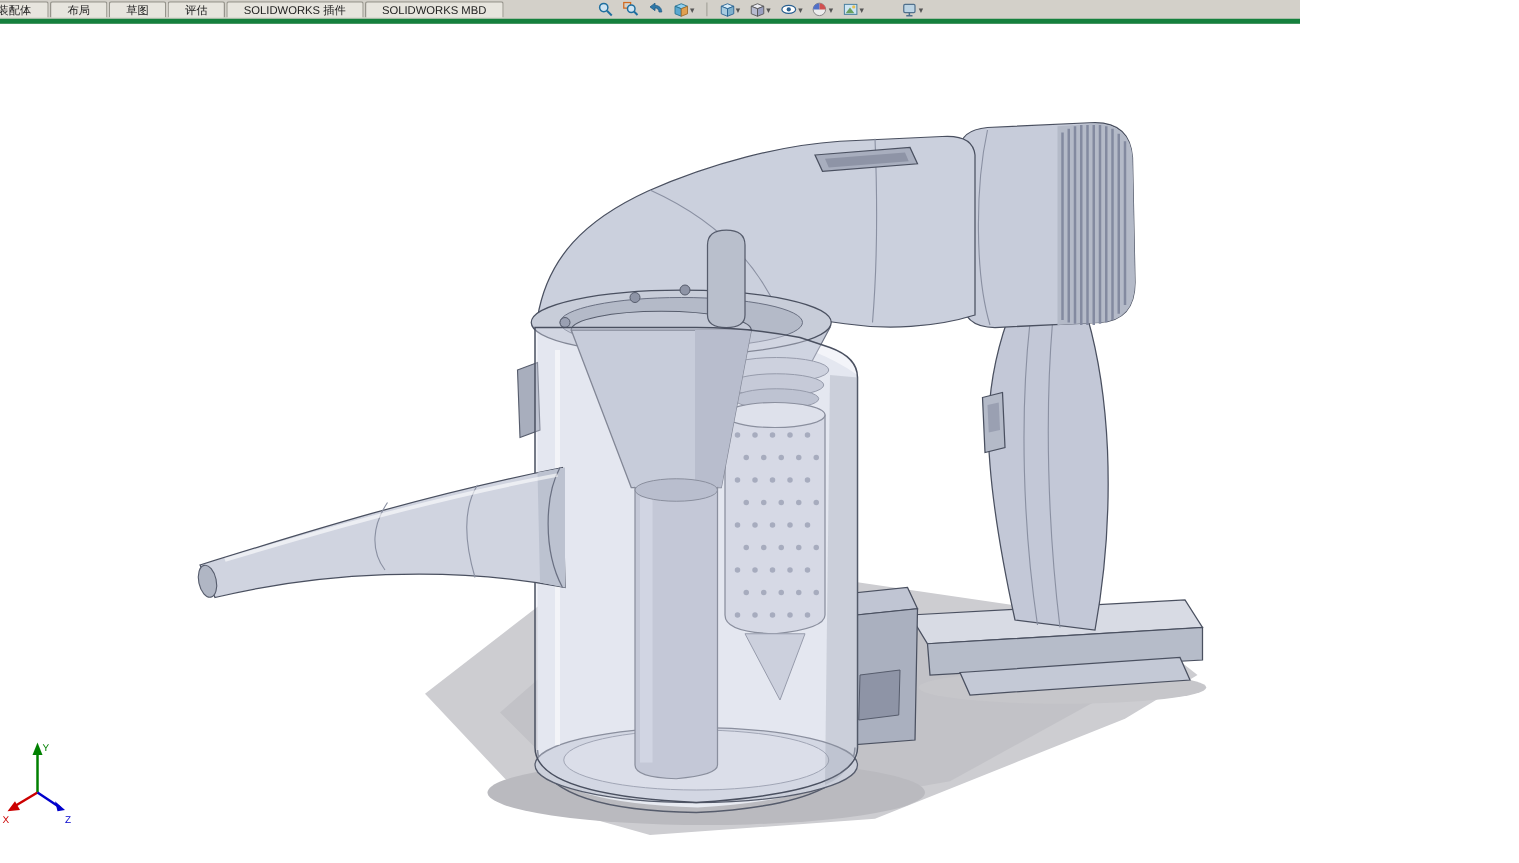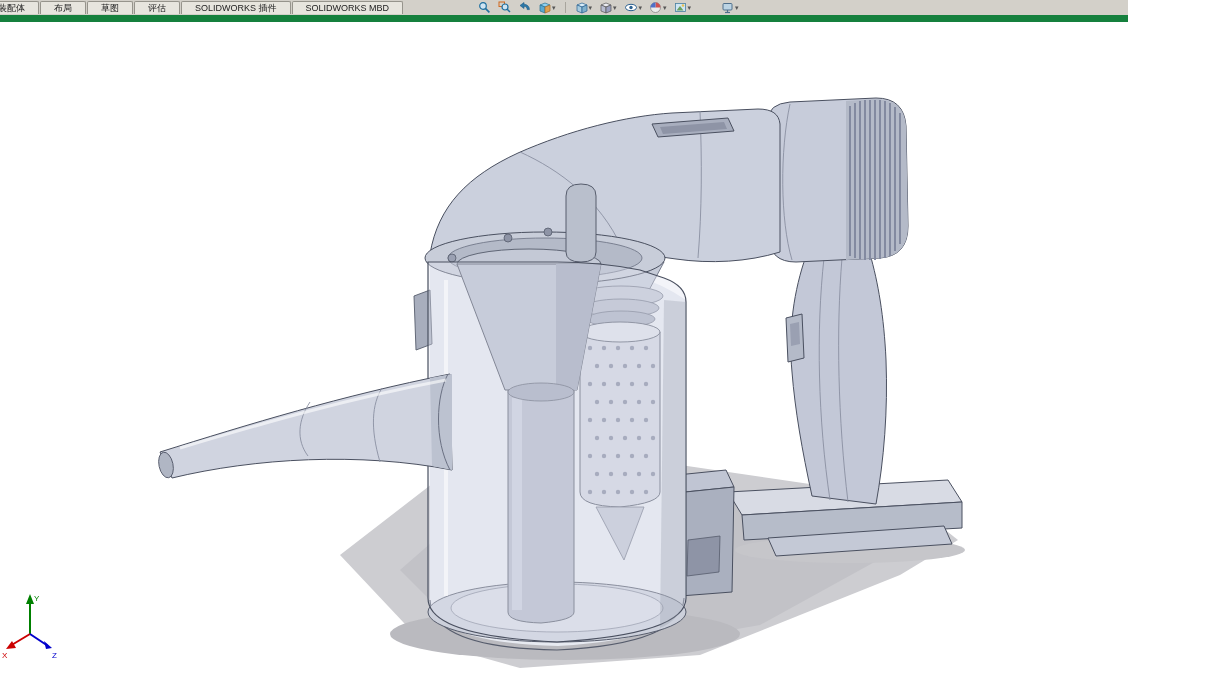--- a/index.html
+++ b/index.html
@@ -1,20 +1,20 @@
 <!DOCTYPE html>
 <html><head>
 <meta charset="utf-8">
 <style>
   html,body{margin:0;padding:0;}
   body{width:1215px;height:690px;overflow:hidden;background:#fff;
        font-family:"Liberation Sans",sans-serif;position:relative;}
   
-  .ribbon{position:absolute;left:0;top:0;width:1128px;height:15px;
-          background:#d3d0c9;border-bottom:7px solid #15803d;z-index:5;}
+  .ribbon{position:absolute;left:0;top:0;width:1040px;height:15px;
+          background:#d3d0c9;border-bottom:4px solid #15803d;z-index:5;}
   .tabs{position:absolute;left:-16px;top:1px;display:flex;height:14px;}
   .tab{height:13px;line-height:13px;padding:0 13px;margin-right:1px;
        background:#e7e5de;border:1px solid #96948c;border-bottom:none;
        border-radius:2px 2px 0 0;font-size:9px;color:#222;box-sizing:border-box;
        white-space:nowrap;cursor:pointer;}
   .hud{position:absolute;left:478px;top:0;height:15px;display:flex;
        align-items:center;gap:7px;}
   .tb{display:flex;align-items:center;height:15px;cursor:pointer;}
   .tb svg{display:block;}
   .dd::after{content:"▾";font-size:7px;color:#555;margin-left:1px;}

